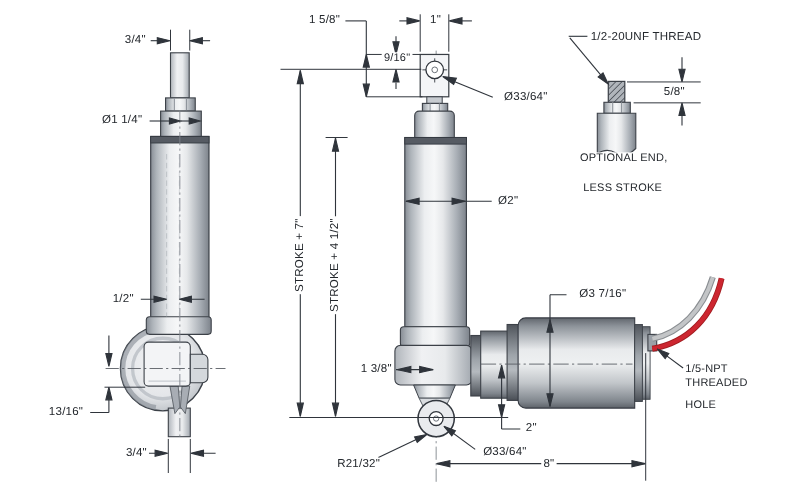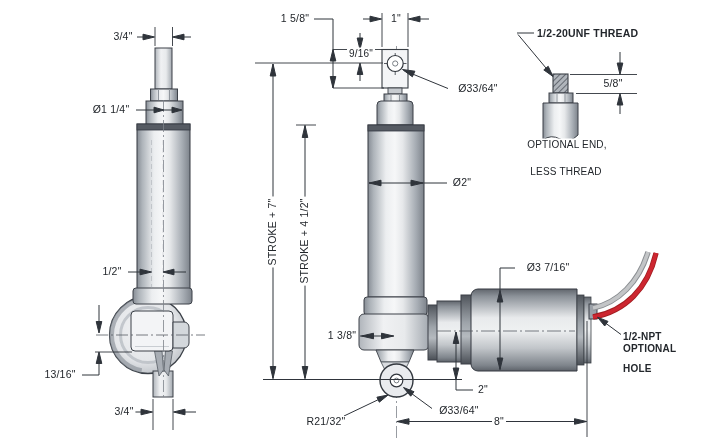--- a/index.html
+++ b/index.html
@@ -2,21 +2,21 @@
 <html><head>
 <meta charset="utf-8">
 <style>
   html,body{margin:0;padding:0;background:#fff;}
   .canvas{position:relative;width:725px;height:447px;background:#ffffff;overflow:hidden;
           font-family:"Liberation Sans",sans-serif;}
   .canvas svg{position:absolute;left:0;top:0;}
   .lbl{position:absolute;transform:translate(-50%,-50%);font-size:10.5px;line-height:1.1;
        color:#23272c;background:#fff;padding:0 2px;white-space:nowrap;letter-spacing:.2px;}
   .lbl.rot{transform:translate(-50%,-50%) rotate(-90deg);}
-  .lbl.la{transform:translate(0,-50%);padding:0 1px;font-weight:bold;}
+  .lbl.la{transform:translate(0,-50%);padding:0 1px;}
   .lbl.small{font-size:10px;}
 </style>
 </head>
 <body>
 
 <div class="canvas">
 
 <svg width="725" height="447" viewBox="0 0 725 447">
   <defs>
     <linearGradient id="gV" x1="0" y1="0" x2="1" y2="0">
@@ -260,22 +260,22 @@
 <span class="lbl rot" style="left:273px;top:232px">STROKE + 7"</span>
 <span class="lbl rot" style="left:305px;top:241px">STROKE + 4 1/2"</span>
 <span class="lbl" style="left:462px;top:183px">Ø2"</span>
 <span class="lbl" style="left:342px;top:336px">1 3/8"</span>
 <span class="lbl" style="left:326px;top:422px">R21/32"</span>
 <span class="lbl" style="left:459px;top:411px">Ø33/64"</span>
 <span class="lbl" style="left:483px;top:390px">2"</span>
 <span class="lbl" style="left:499px;top:421.5px">8"</span>
 <span class="lbl" style="left:548px;top:268px">Ø3 7/16"</span>
 
-<span class="lbl small la" style="left:622px;top:336px">1/2-NPT</span>
-<span class="lbl small la" style="left:622px;top:348px">OPTIONAL</span>
+<span class="lbl small la" style="left:622px;top:336px">1/5-NPT</span>
+<span class="lbl small la" style="left:622px;top:348px">THREADED</span>
 <span class="lbl small la" style="left:622px;top:368px">HOLE</span>
 
 <span class="lbl la" style="left:536px;top:33.5px">1/2-20UNF THREAD</span>
 <span class="lbl" style="left:613px;top:83.5px">5/8"</span>
 <span class="lbl small" style="left:567px;top:144px">OPTIONAL END,</span>
-<span class="lbl small" style="left:566px;top:171px">LESS THREAD</span>
+<span class="lbl small" style="left:566px;top:171px">LESS STROKE</span>
 
 </div>
 
 </body></html>

